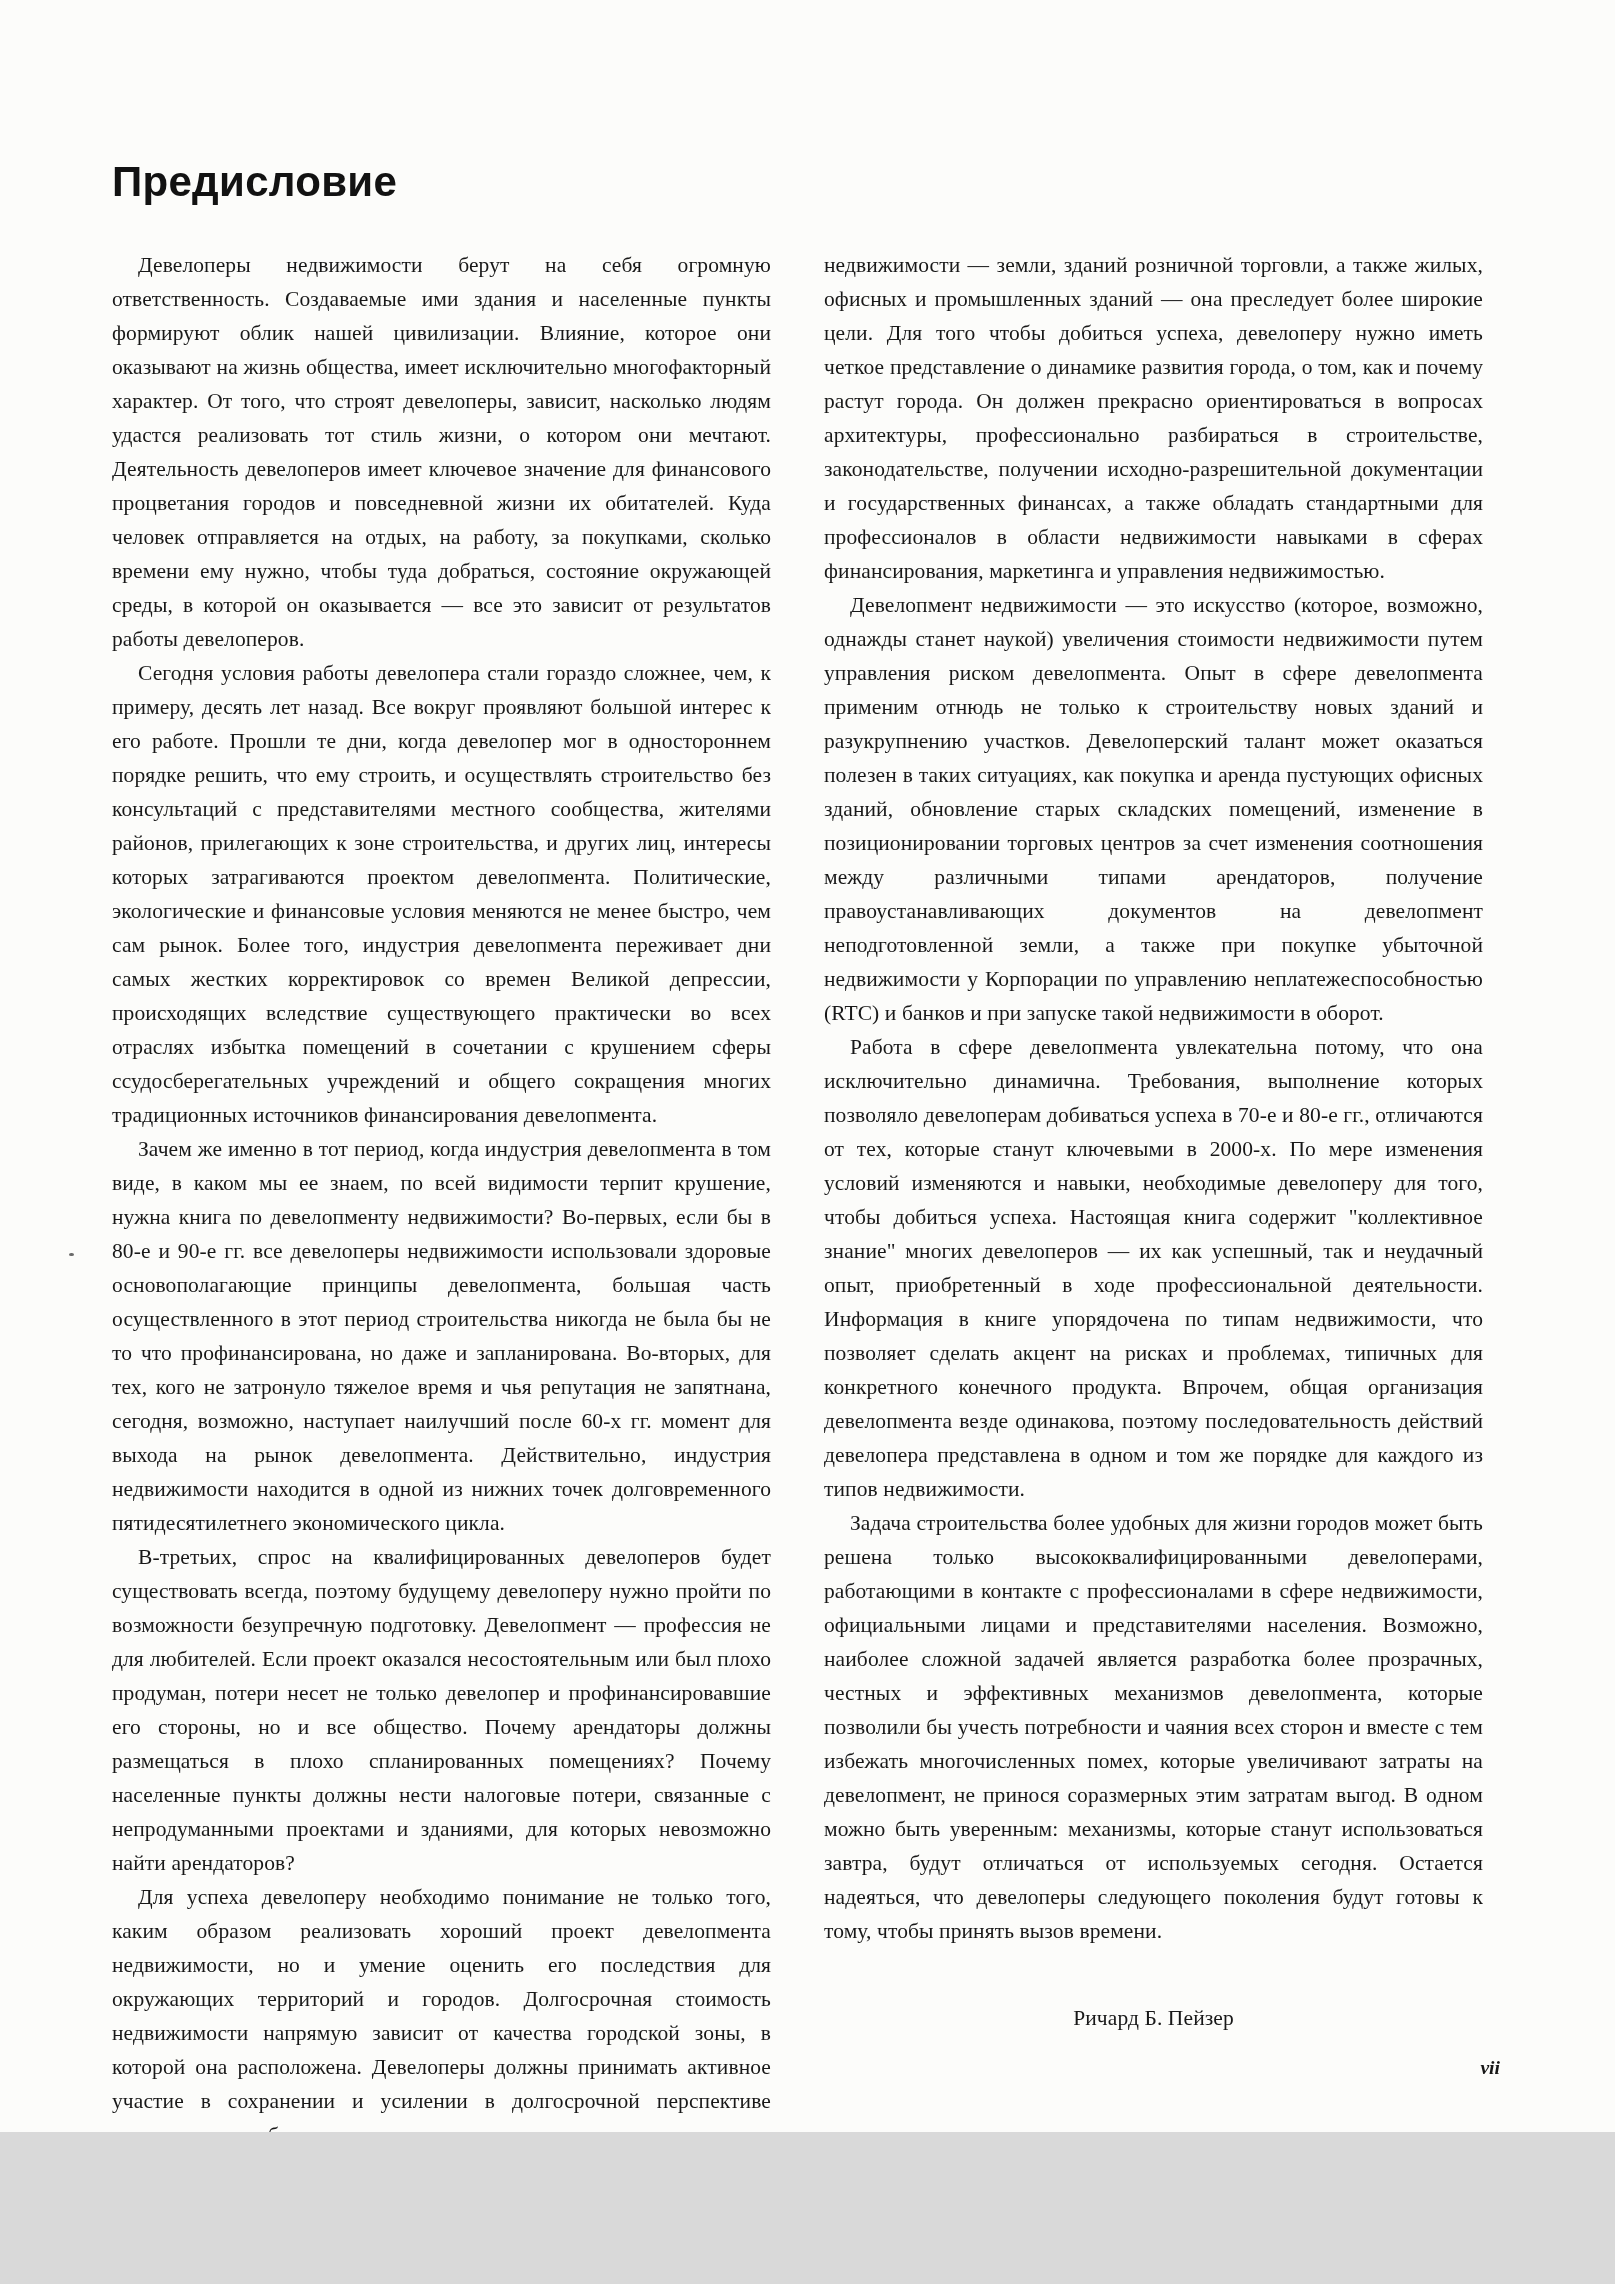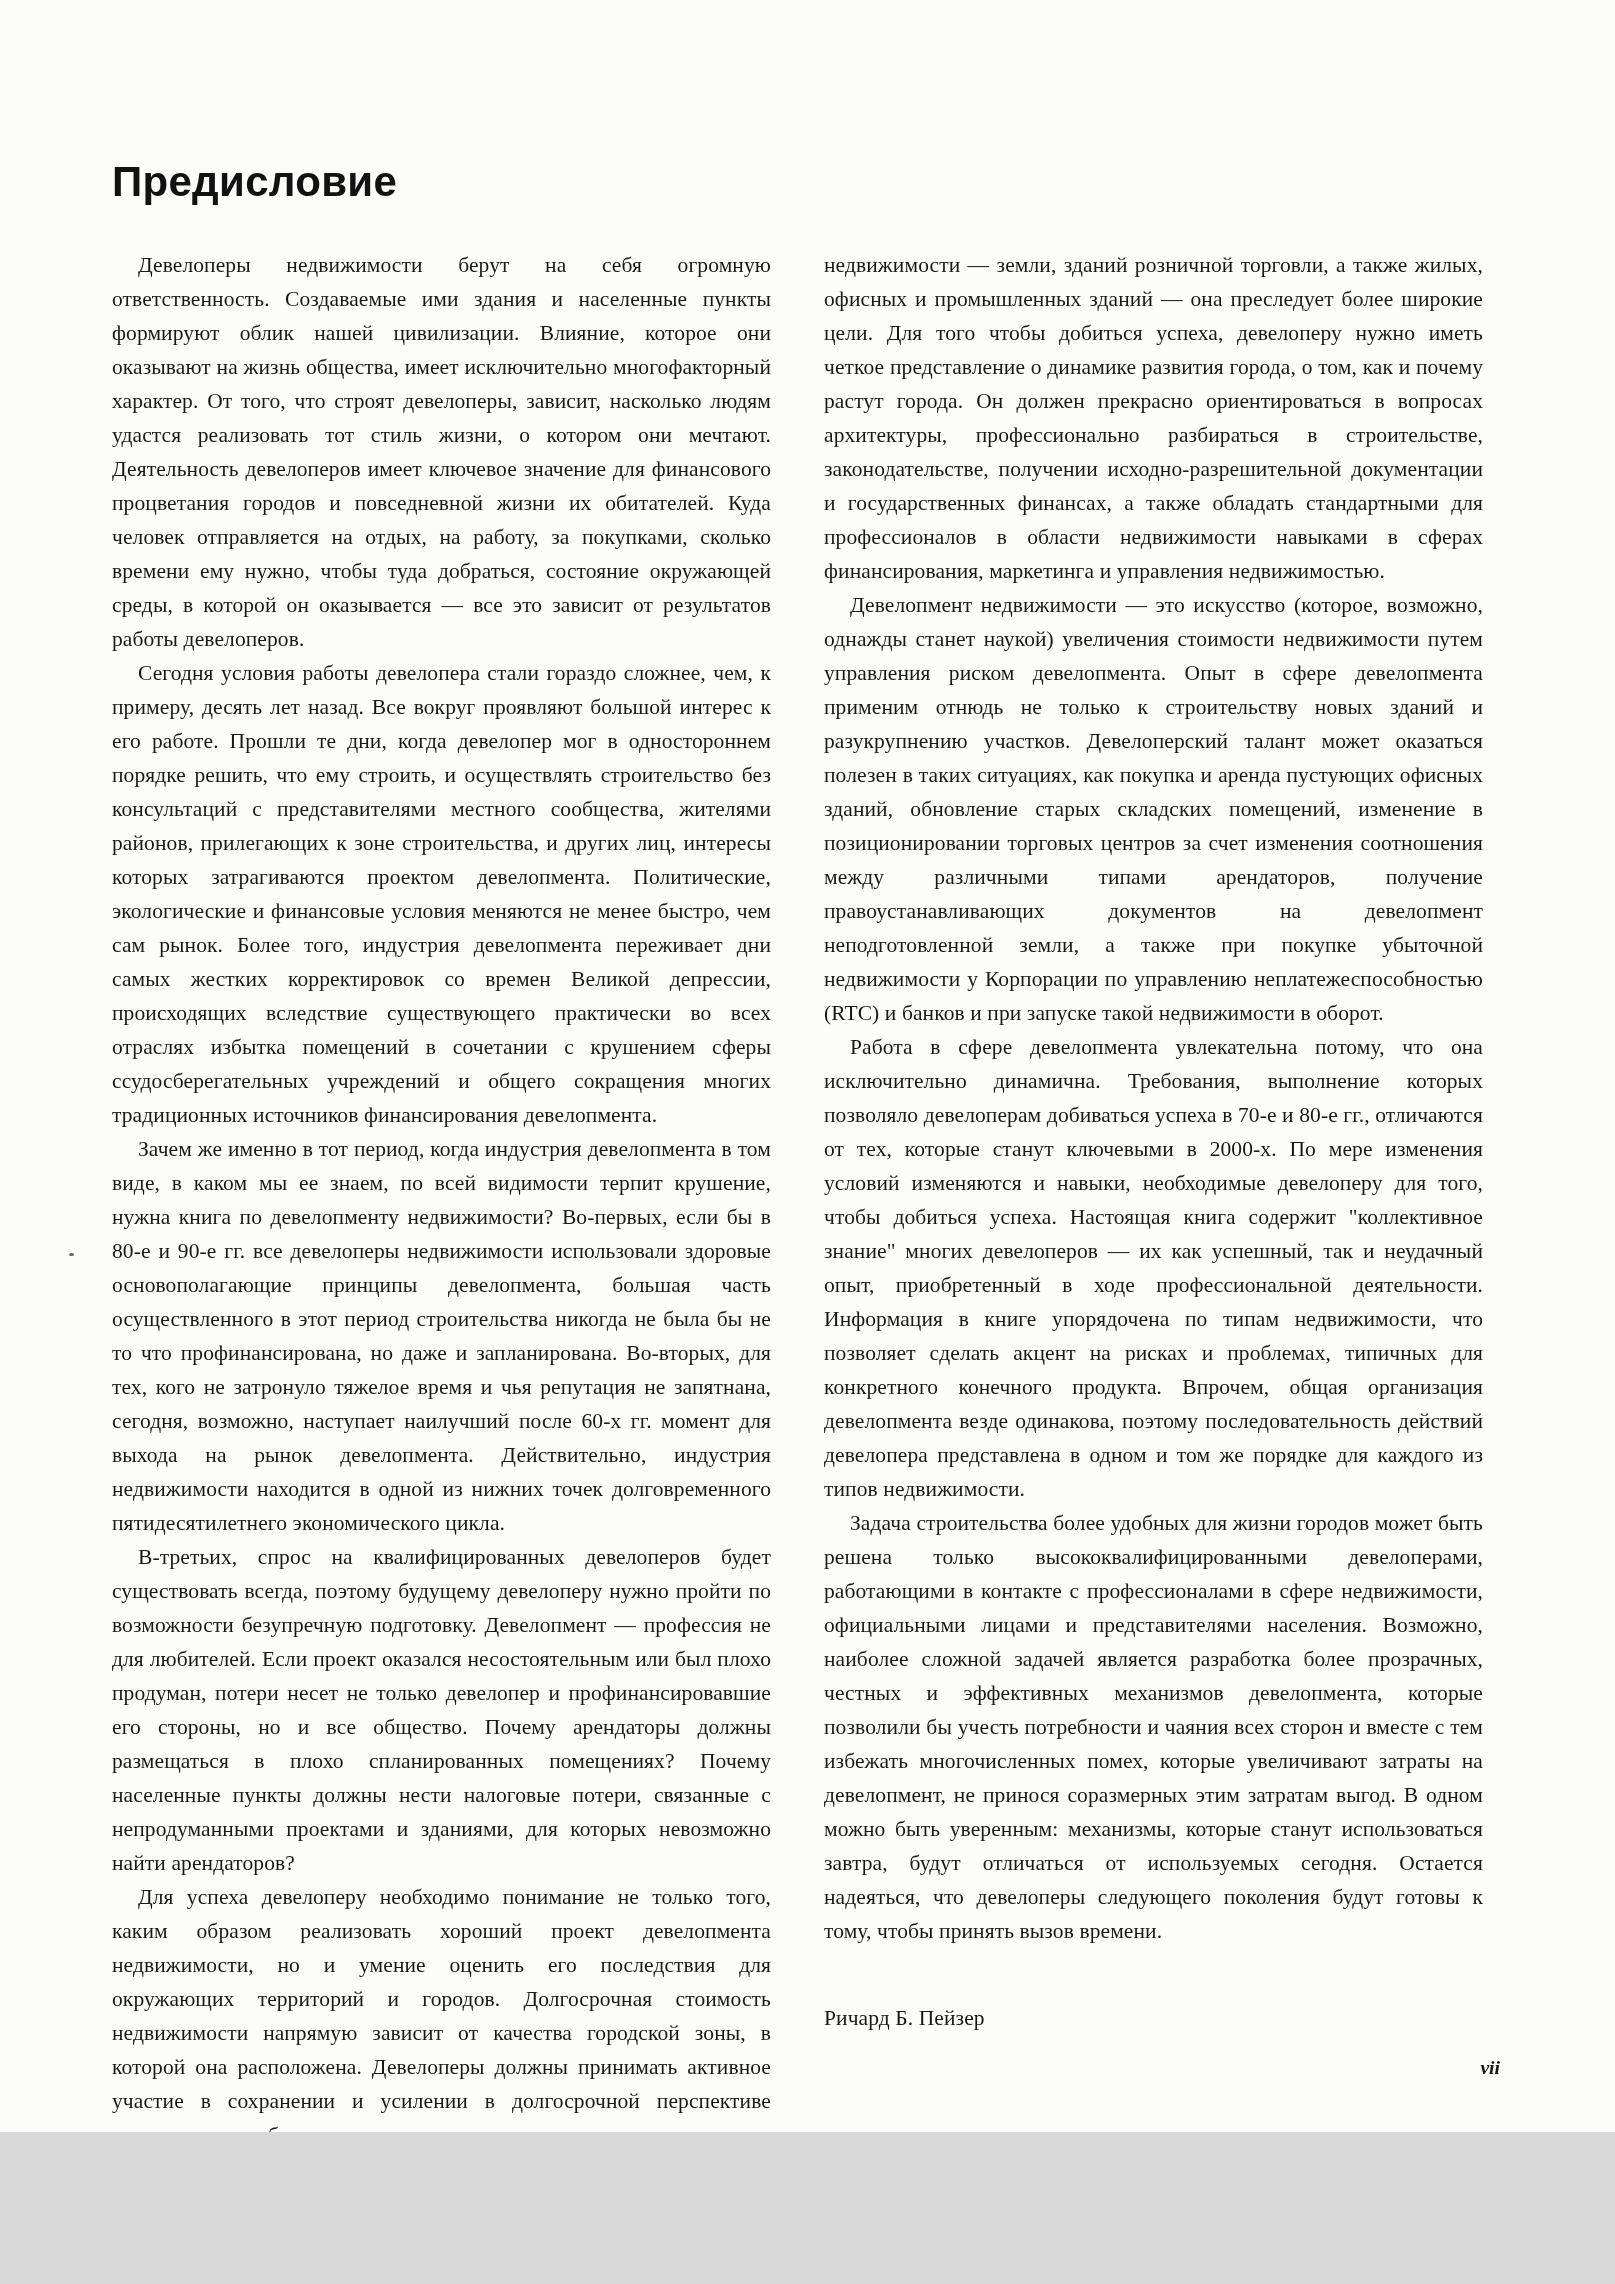--- a/index.html
+++ b/index.html
@@ -46,21 +46,21 @@
   .col p {
     margin: 0;
     text-indent: 26px;
   }
   .col p.no-indent {
     text-indent: 0;
   }
   .signature {
     margin-top: 53px !important;
     text-indent: 0 !important;
-    text-align: left;
+    text-align: center;
   }
   .page-number {
     position: absolute;
     right: 116px;
     bottom: 53px;
     font-family: "Liberation Serif", "DejaVu Serif", serif;
     font-weight: 700;
     font-style: italic;
     font-size: 19.6px;
     color: #161616;

